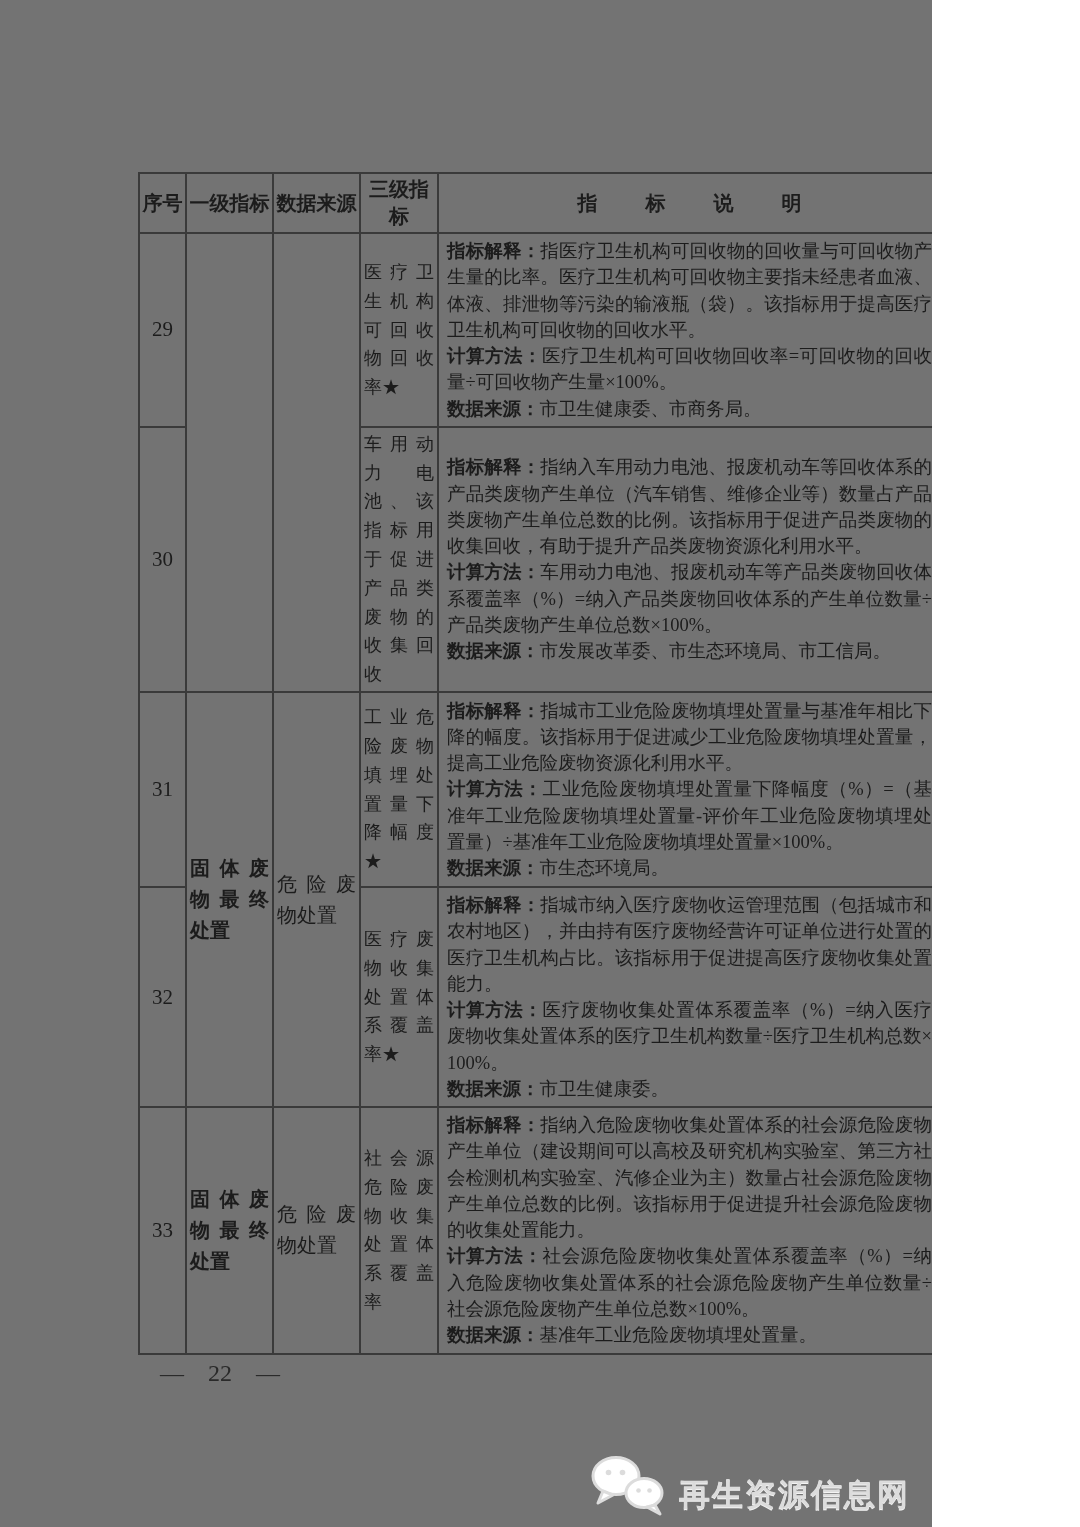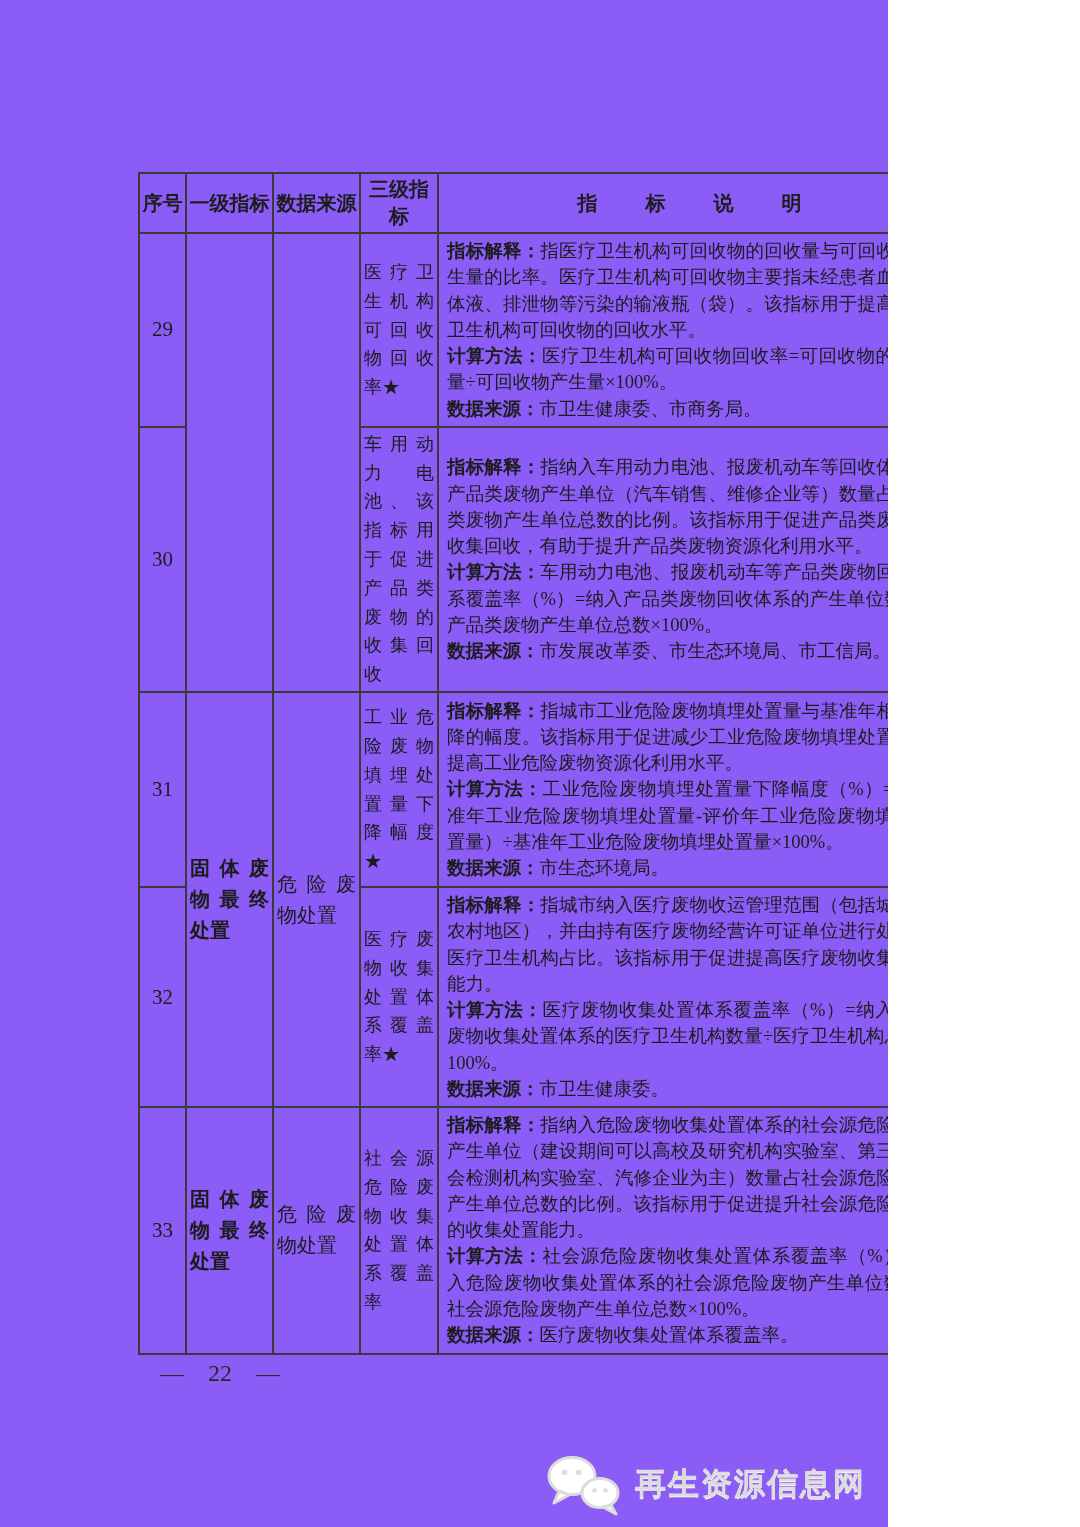--- a/index.html
+++ b/index.html
@@ -1,17 +1,17 @@
 <!DOCTYPE html>
 <html><head>
 <meta charset="utf-8">
 <style>
   html,body{margin:0;padding:0;background:#fff;}
-  .page{position:relative;width:888px;height:1527px;background:#8b5cf6;
-        font-family:"Liberation Serif","DejaVu Serif",serif;color:#1c1c1c;overflow:hidden;}
+  .page{position:relative;width:888px;height:1527px;background:#737373;
+        font-family:"Liberation Serif","DejaVu Serif",serif;color:#1c1c1c;overflow:hidden;padding-left:44px;}
   table.indicator-table{position:absolute;left:138px;top:172px;width:802px;
         border-collapse:collapse;table-layout:fixed;}
   .indicator-table th,.indicator-table td{border:2px solid #3a3a3a;vertical-align:middle;
         word-break:break-all;overflow:hidden;}
   .indicator-table th{font-weight:bold;font-size:20px;text-align:center;padding:2px;}
   th.desc-h{letter-spacing:14px;text-indent:14px;}
   tr.hdr{height:50px;}
   tr.r29{height:190px;} tr.r30{height:218px;} tr.r31{height:195px;}
   tr.r32{height:165px;} tr.r33{height:240px;}
   td.no{text-align:center;font-size:21px;}
@@ -21,21 +21,21 @@
         text-align:justify;text-justify:inter-character;}
   td.lv3{font-size:18px;line-height:1.6;padding:2px 3px;
         text-align:justify;text-justify:inter-character;}
   td.lv3.bold{font-weight:normal;}
   td.desc{font-size:18.5px;line-height:1.42;padding:4px 8px;
         text-align:justify;text-justify:inter-character;}
   td.desc p{margin:0;}
   span.lbl{font-weight:bold;}
   .pagenum{position:absolute;left:160px;top:1360px;font-size:24px;color:#2a2a2a;
         word-spacing:18px;}
-  .watermark{position:absolute;right:22px;top:1452px;display:flex;align-items:center;
+  .watermark{position:absolute;right:22px;top:1452px;display:flex;align-items:flex-end;
         gap:10px;color:#dcdcdc;}
   .watermark .wm-text{font-size:31px;font-weight:bold;letter-spacing:2px;
         color:#dcdcdc;text-shadow:0 1px 0 #f4f4f4;font-family:"Liberation Sans","DejaVu Sans",sans-serif;}
 </style>
 </head>
 <body>
 
 <div class="page">
 
   <table class="indicator-table">
@@ -101,21 +101,21 @@
     </tr>
 
     <tr class="r33">
       <td class="no">33</td>
       <td class="lv1">固体废物最终处置</td>
       <td class="lv2">危险废物处置</td>
       <td class="lv3">社会源危险废物收集处置体系覆盖率</td>
       <td class="desc">
         <p><span class="lbl">指标解释：</span><span>指纳入危险废物收集处置体系的社会源危险废物产生单位（建设期间可以高校及研究机构实验室、第三方社会检测机构实验室、汽修企业为主）数量占社会源危险废物产生单位总数的比例。该指标用于促进提升社会源危险废物的收集处置能力。</span></p>
         <p><span class="lbl">计算方法：</span><span>社会源危险废物收集处置体系覆盖率（%）=纳入危险废物收集处置体系的社会源危险废物产生单位数量÷社会源危险废物产生单位总数×100%。</span></p>
-        <p><span class="lbl">数据来源：</span><span>医疗废物收集处置体系覆盖率。</span></p>
+        <p><span class="lbl">数据来源：</span><span>基准年工业危险废物填埋处置量。</span></p>
       </td>
     </tr>
   </tbody>
     </table>
 
   <div class="pagenum">— 22 —</div>
 
   <div class="watermark">
     <svg width="82" height="64" viewBox="0 0 82 64" aria-hidden="true">
       <g fill="#ffffff" stroke="#dcdcdc" stroke-width="3">

